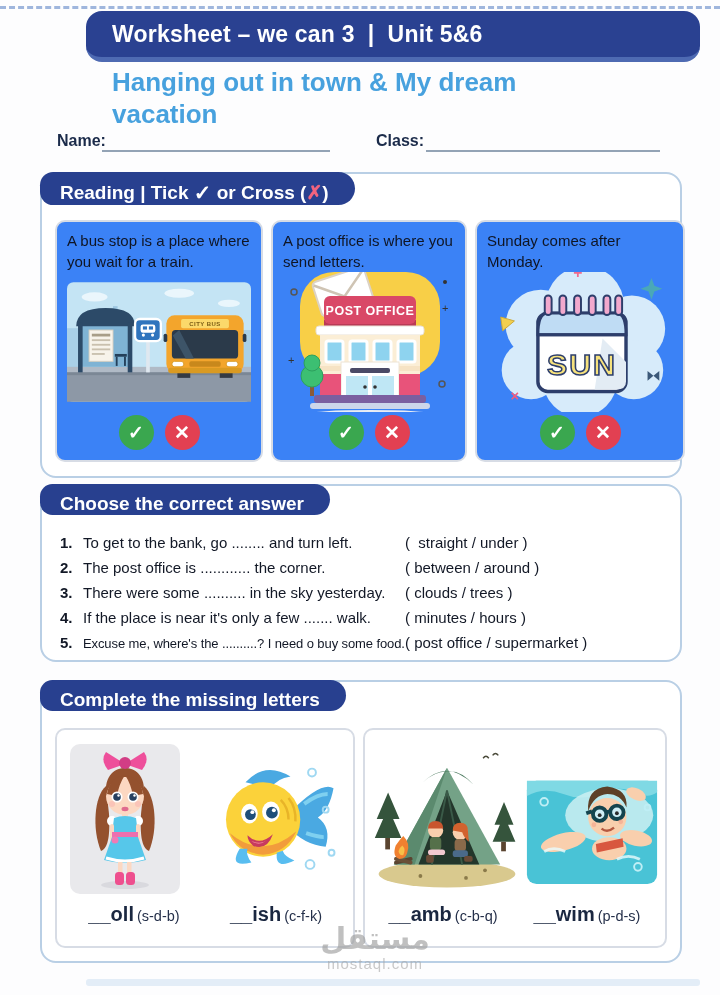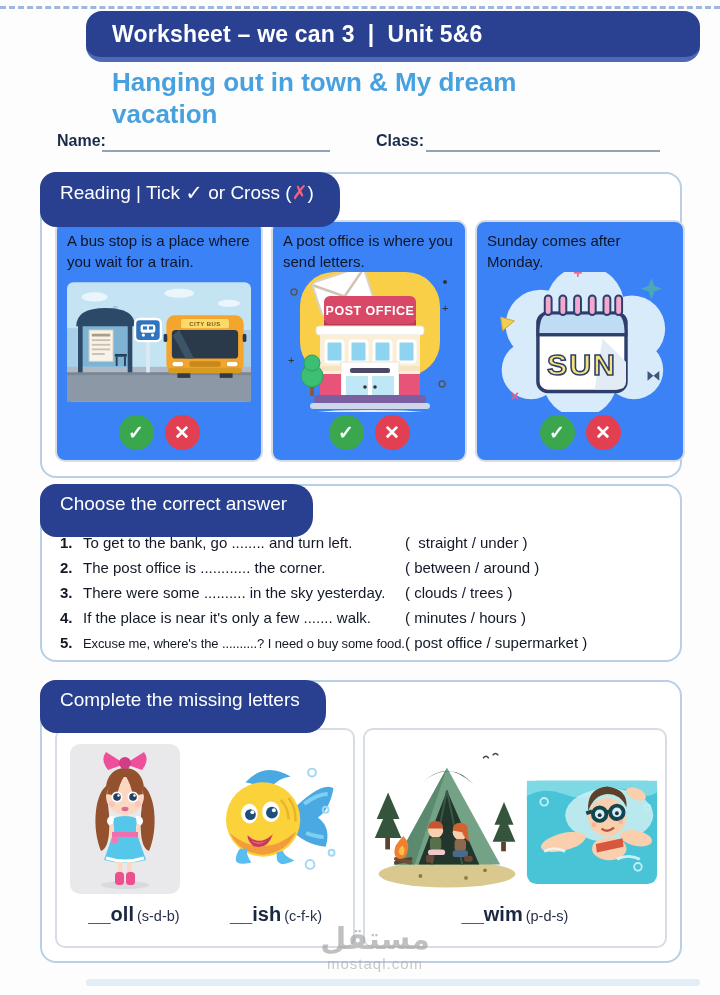--- a/index.html
+++ b/index.html
@@ -14,22 +14,22 @@
   .header-bar .ht{color:#fff;font-weight:bold;font-size:23px;letter-spacing:.2px;white-space:pre;}
 
   .page-title{position:absolute;top:66px;left:112px;width:480px;font-size:26px;line-height:1.24;
     color:#47a1de;font-weight:600;}
 
   .field-label{position:absolute;font-size:16px;font-weight:bold;color:#1b2b4a;}
   .field-line{position:absolute;border-bottom:2px solid #93a3b5;height:1px;}
 
   .section{position:absolute;left:40px;width:642px;border:2px solid #b9cfe5;border-radius:16px;
     background:#fff;box-sizing:border-box;}
-  .pill{position:absolute;top:-2px;left:-2px;background:#28408f;color:#fff;font-weight:normal;
-    font-size:19px;padding:9px 26px 22px 20px;border-radius:16px 20px 20px 16px;white-space:pre;}
+  .pill{position:absolute;top:-2px;left:-2px;background:#28408f;color:#fff;font-weight:bold;
+    font-size:19px;padding:9px 26px 0 20px;border-radius:16px 20px 20px 16px;white-space:pre;}
   .pill .tick{font-size:21px;vertical-align:-1px;}
   .pill .crossx{color:#f2637e;font-size:19px;}
 
   
   .cards{display:flex;gap:8px;padding:46px 13px 14px;height:100%;box-sizing:border-box;}
   .card{flex:1;border:2px solid #d7dce5;border-radius:10px;padding:9px 10px 10px;
     display:flex;flex-direction:column;background:#3b82f6;}
   .card-text{font-size:15px;color:#0f1524;line-height:1.38;}
   .card-art{flex:1;display:flex;align-items:center;justify-content:center;overflow:hidden;}
   .marks{display:flex;justify-content:center;gap:11px;margin-top:3px;}
@@ -401,20 +401,21 @@
             <path d="M80 80 Q86 85 93 79" stroke="#b5583f" stroke-width="2.5" fill="none"></path>
             <circle cx="72" cy="76" r="2.5" fill="#f4a88e" opacity="0.7"></circle>
               <circle cx="100" cy="73" r="2.5" fill="#f4a88e" opacity="0.7"></circle>
             <path d="M20 104 Q30 98 42 104 M96 112 Q108 106 120 112" stroke="#e8fbfc" stroke-width="3" fill="none" opacity="0.8"></path>
             <circle cx="20" cy="52" r="4" fill="none" stroke="#bfeef5" stroke-width="2"></circle>
             <circle cx="128" cy="58" r="3" fill="none" stroke="#bfeef5" stroke-width="2"></circle>
             <circle cx="118" cy="120" r="4" fill="none" stroke="#bfeef5" stroke-width="2"></circle>
           </svg>
         </div>
         <div class="group-labels">
+          <span class="glabel"><span class="word">__amb</span><span class="letters">(c-b-q)</span></span>
           <span class="glabel"><span class="word">__wim</span><span class="letters">(p-d-s)</span></span>
         </div>
       </div>
 
     </div>
   </div>
 
   <div class="watermark">
     <div class="wm-ar">مستقل</div>
     <div class="wm-dom">mostaql.com</div>

